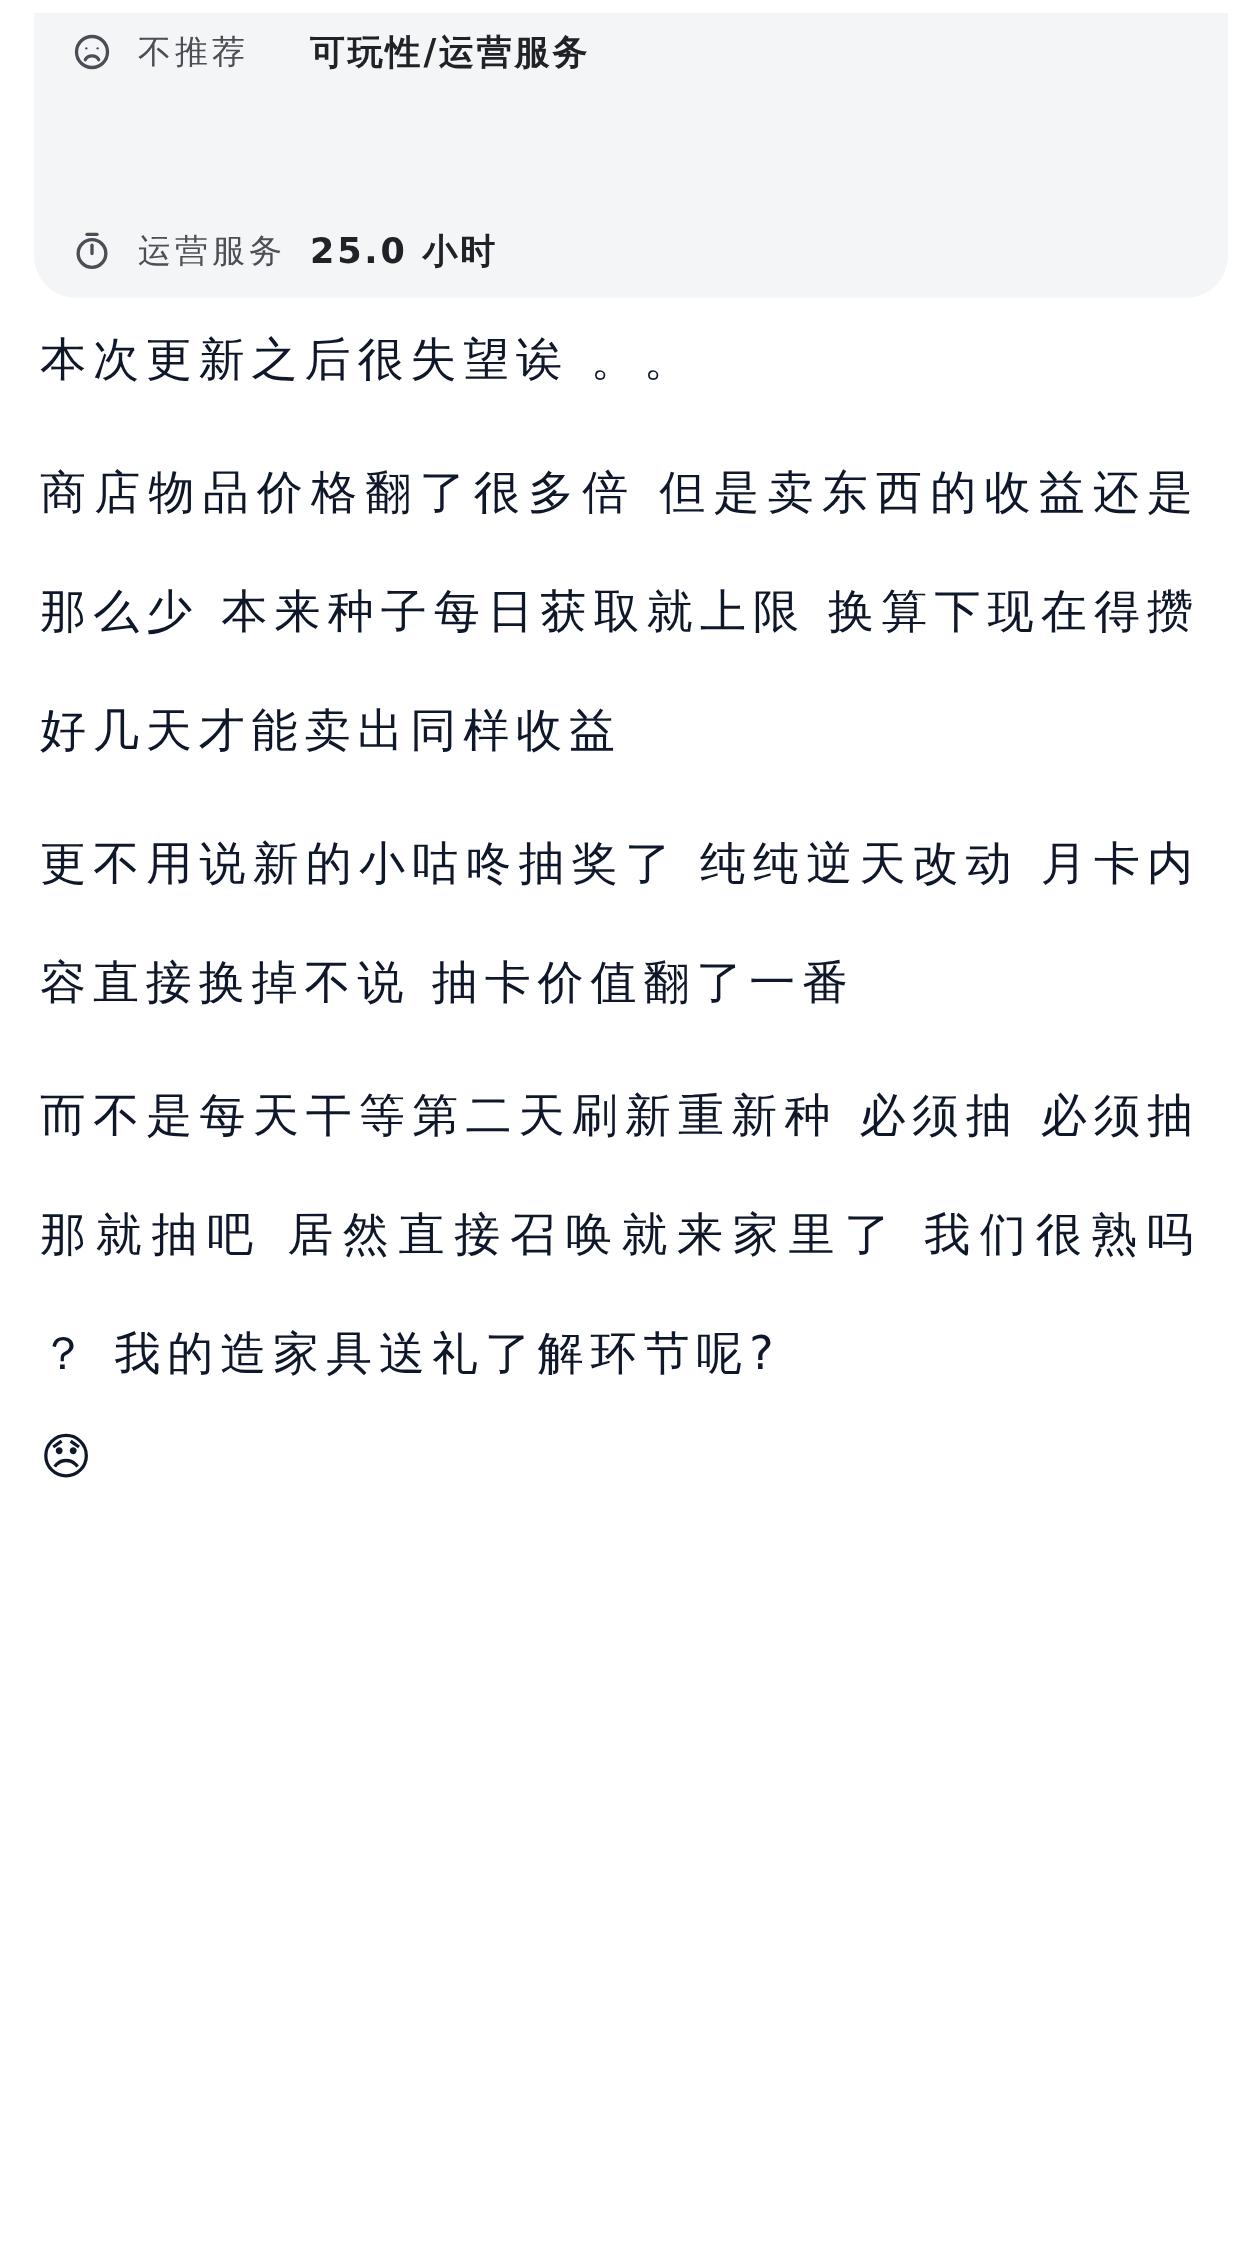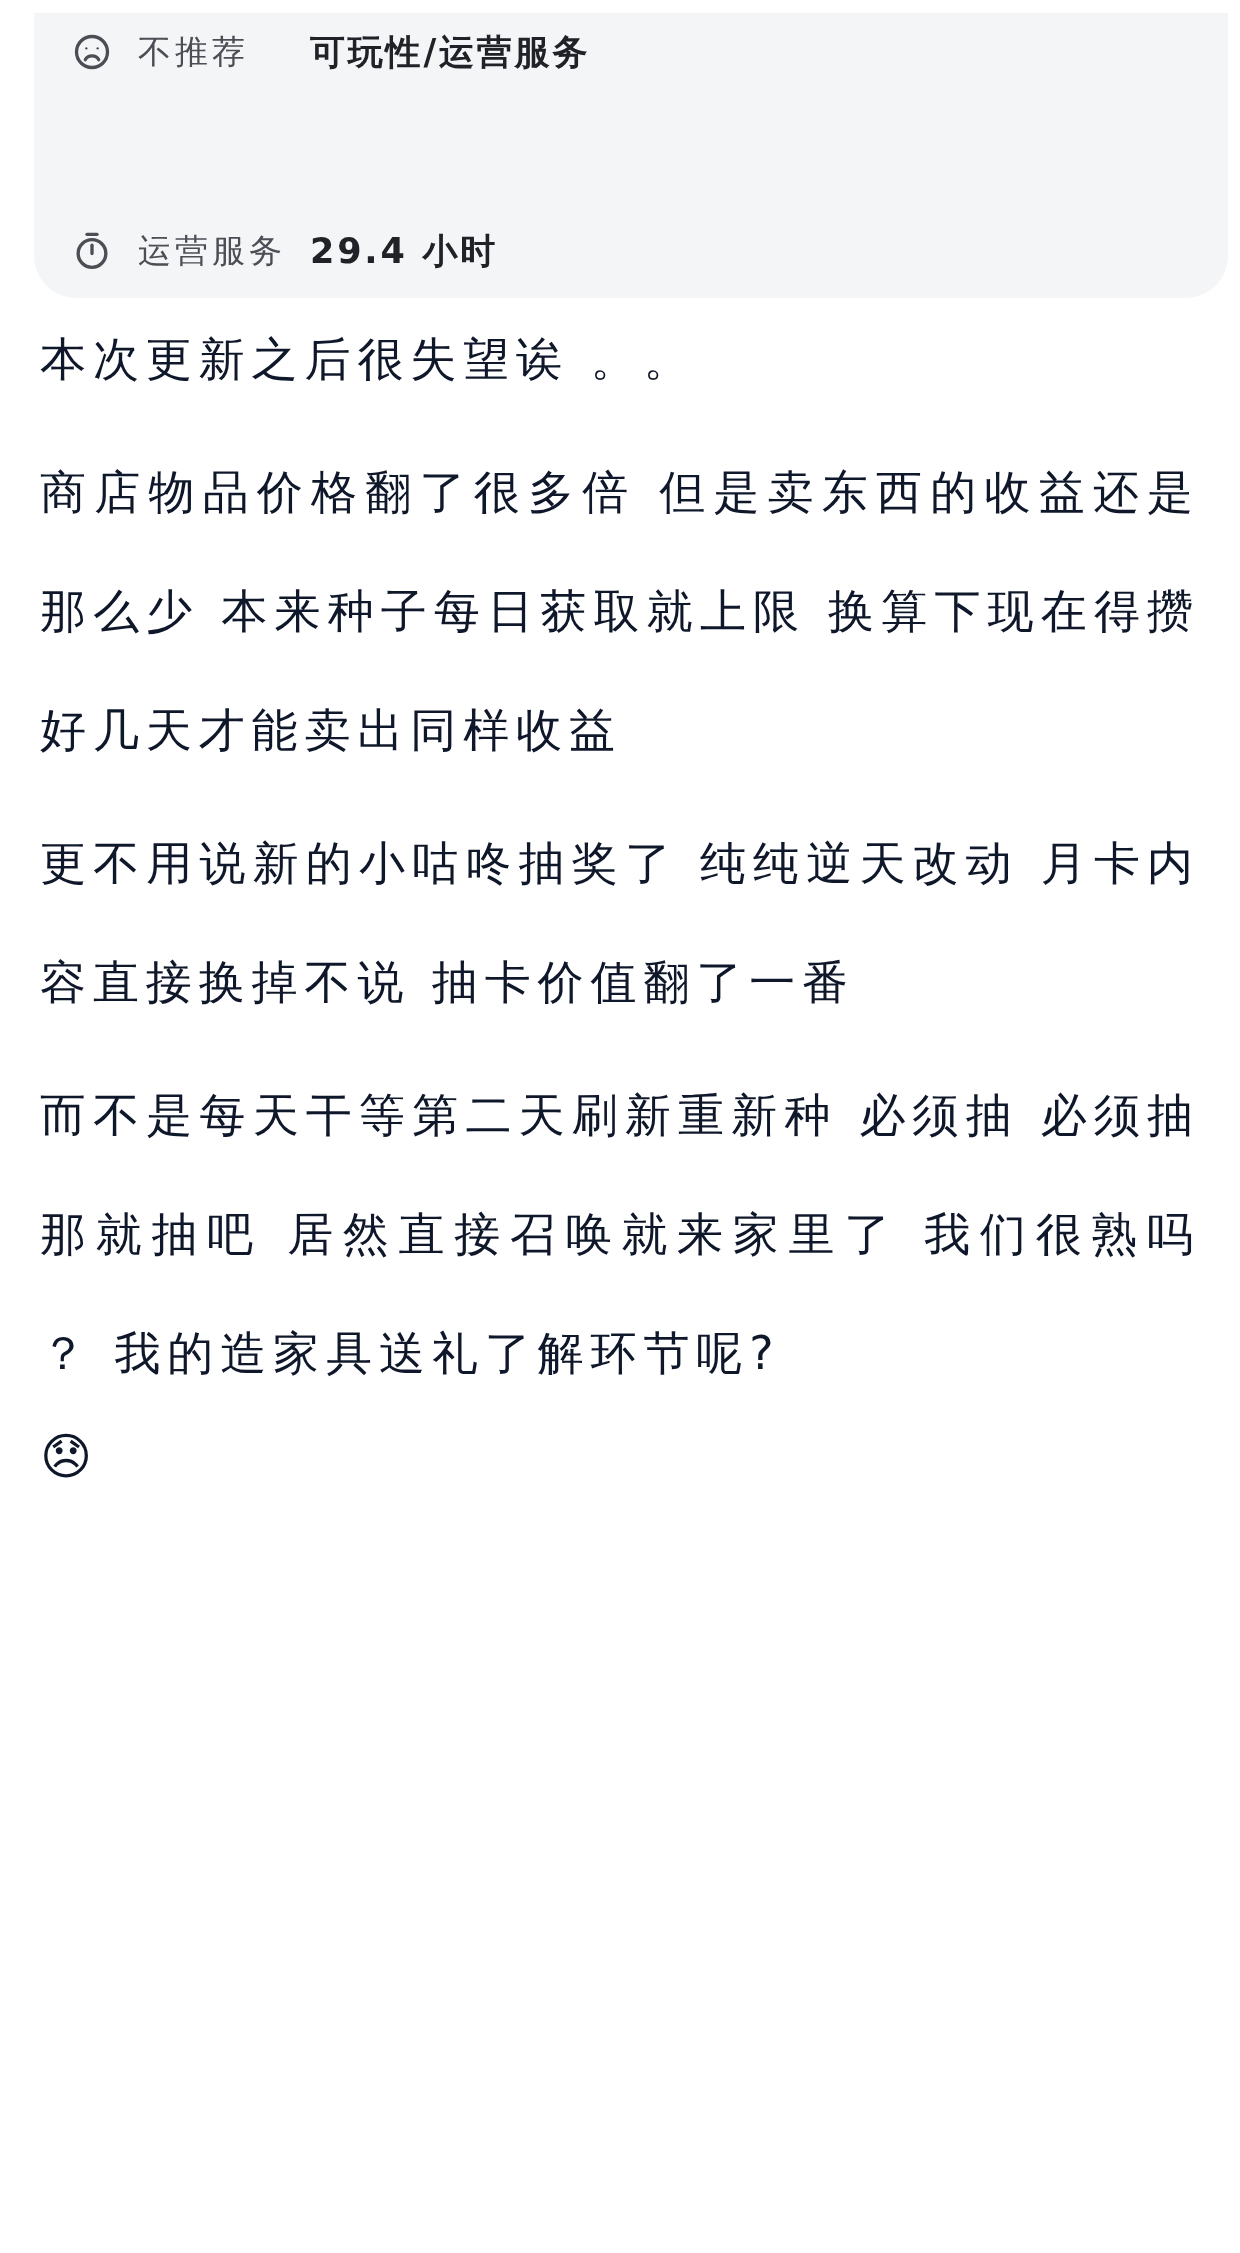--- a/index.html
+++ b/index.html
@@ -105,21 +105,21 @@
 
     <div class="meta-row">
       <span class="meta-icon">
         <svg viewBox="0 0 24 24" fill="none" stroke="currentColor" stroke-width="2" stroke-linecap="round">
           <line x1="9" y1="2" x2="15" y2="2"></line>
           <circle cx="12" cy="13.5" r="8.3"></circle>
           <line x1="12" y1="13.5" x2="12" y2="8.5"></line>
         </svg>
       </span>
       <span class="meta-label">运营服务</span>
-      <span class="meta-value">29.4 小时</span>
+      <span class="meta-value">25.0 小时</span>
     </div>
 
 
   </div>
 
   <div class="review-body">
     <p>本次更新之后很失望诶 。。</p>
     <p>商店物品价格翻了很多倍 但是卖东西的收益还是那么少 本来种子每日获取就上限 换算下现在得攒好几天才能卖出同样收益</p>
     <p>更不用说新的小咕咚抽奖了 纯纯逆天改动 月卡内容直接换掉不说 抽卡价值翻了一番</p>
     <p>而不是每天干等第二天刷新重新种 必须抽 必须抽那就抽吧 居然直接召唤就来家里了 我们很熟吗 ？ 我的造家具送礼了解环节呢?</p>

